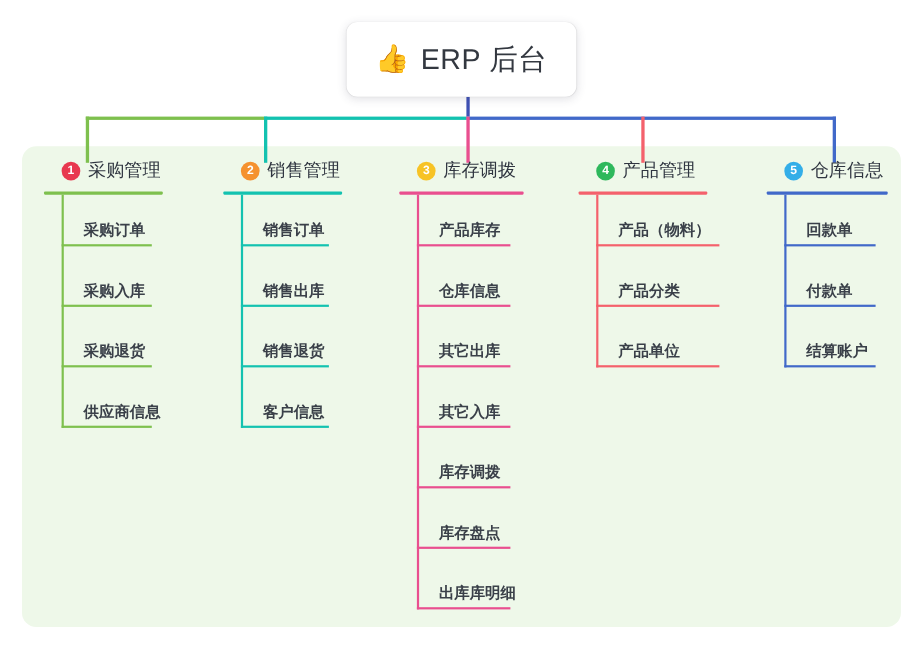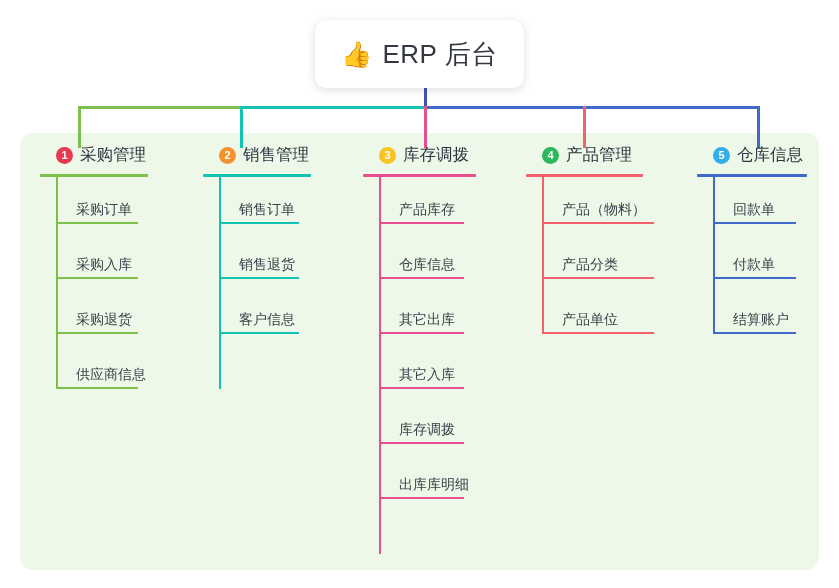--- a/index.html
+++ b/index.html
@@ -115,20 +115,21 @@
     height: 55px;
     margin-left: 16px;
   }
   .leaf-text {
     position: absolute;
     left: 20px;
     bottom: 13px;
     font-size: 14px;
     color: #3a4049;
     white-space: nowrap;
+    font-weight: bold;
   }
   .leaf-underline {
     position: absolute;
     left: 0px;
     bottom: 8px;
     height: 2px;
   }
 </style>
 </head>
 <body>
@@ -187,20 +188,24 @@
           <span class="col-title">销售管理</span>
         </div>
         <div class="col-underline" style="background: rgb(19, 194, 176); width: 108px;"></div>
         <div class="children">
           <div class="spine" style="background: rgb(19, 194, 176); height: 212px;"></div>
           <div class="leaf">
             <span class="leaf-text">销售订单</span>
             <div class="leaf-underline" style="background: rgb(19, 194, 176); width: 80px;"></div>
           </div>
           <div class="leaf">
+            <span class="leaf-text">销售出库</span>
+            <div class="leaf-underline" style="background: rgb(19, 194, 176); width: 80px;"></div>
+          </div>
+          <div class="leaf">
             <span class="leaf-text">销售退货</span>
             <div class="leaf-underline" style="background: rgb(19, 194, 176); width: 80px;"></div>
           </div>
           <div class="leaf">
             <span class="leaf-text">客户信息</span>
             <div class="leaf-underline" style="background: rgb(19, 194, 176); width: 80px;"></div>
           </div>
         </div>
       </div>
       <div class="column" style="left: 363px; width: 150px;">
@@ -225,20 +230,24 @@
           </div>
           <div class="leaf">
             <span class="leaf-text">其它入库</span>
             <div class="leaf-underline" style="background: rgb(233, 79, 143); width: 85px;"></div>
           </div>
           <div class="leaf">
             <span class="leaf-text">库存调拨</span>
             <div class="leaf-underline" style="background: rgb(233, 79, 143); width: 85px;"></div>
           </div>
           <div class="leaf">
+            <span class="leaf-text">库存盘点</span>
+            <div class="leaf-underline" style="background: rgb(233, 79, 143); width: 85px;"></div>
+          </div>
+          <div class="leaf">
             <span class="leaf-text">出库库明细</span>
             <div class="leaf-underline" style="background: rgb(233, 79, 143); width: 85px;"></div>
           </div>
         </div>
       </div>
       <div class="column" style="left: 526px; width: 160px;">
         <div class="col-head">
           <span class="badge" style="background: rgb(46, 184, 92);">4</span>
           <span class="col-title">产品管理</span>
         </div>

